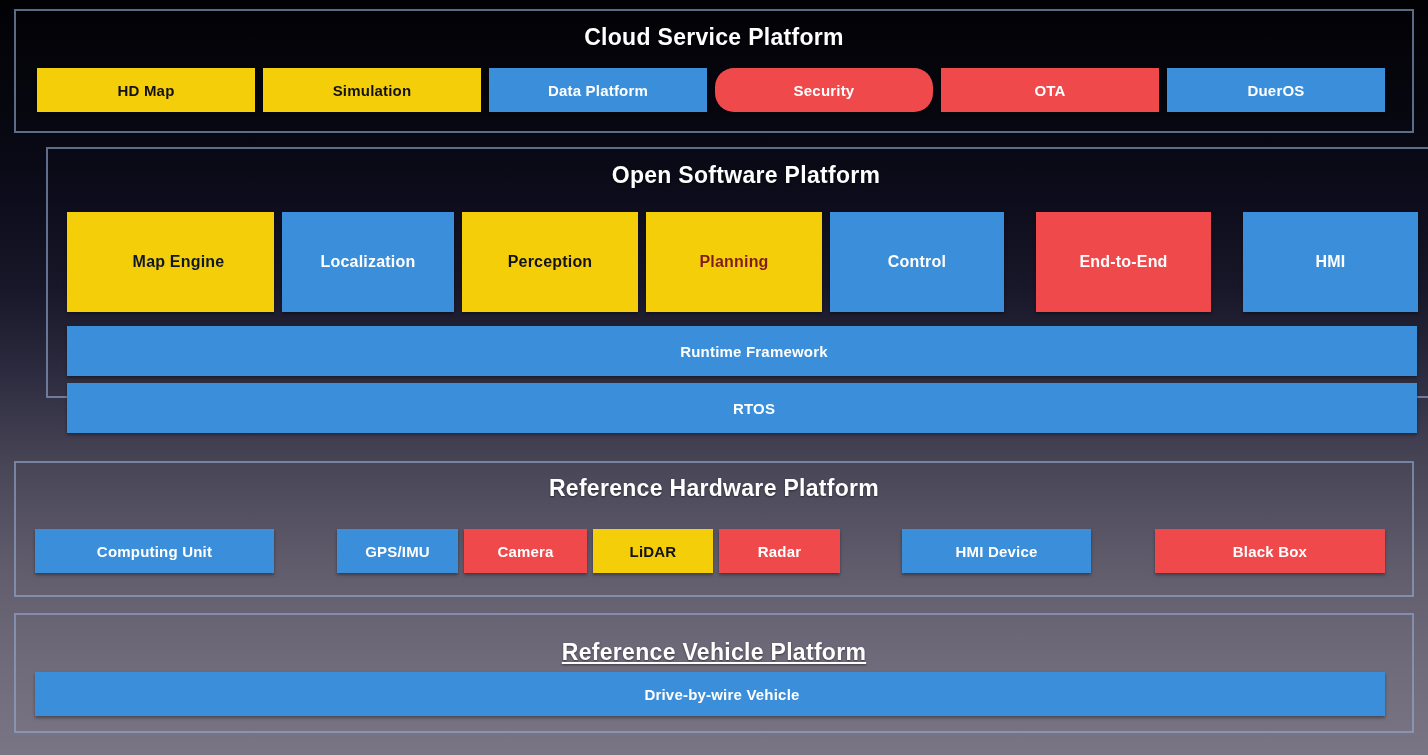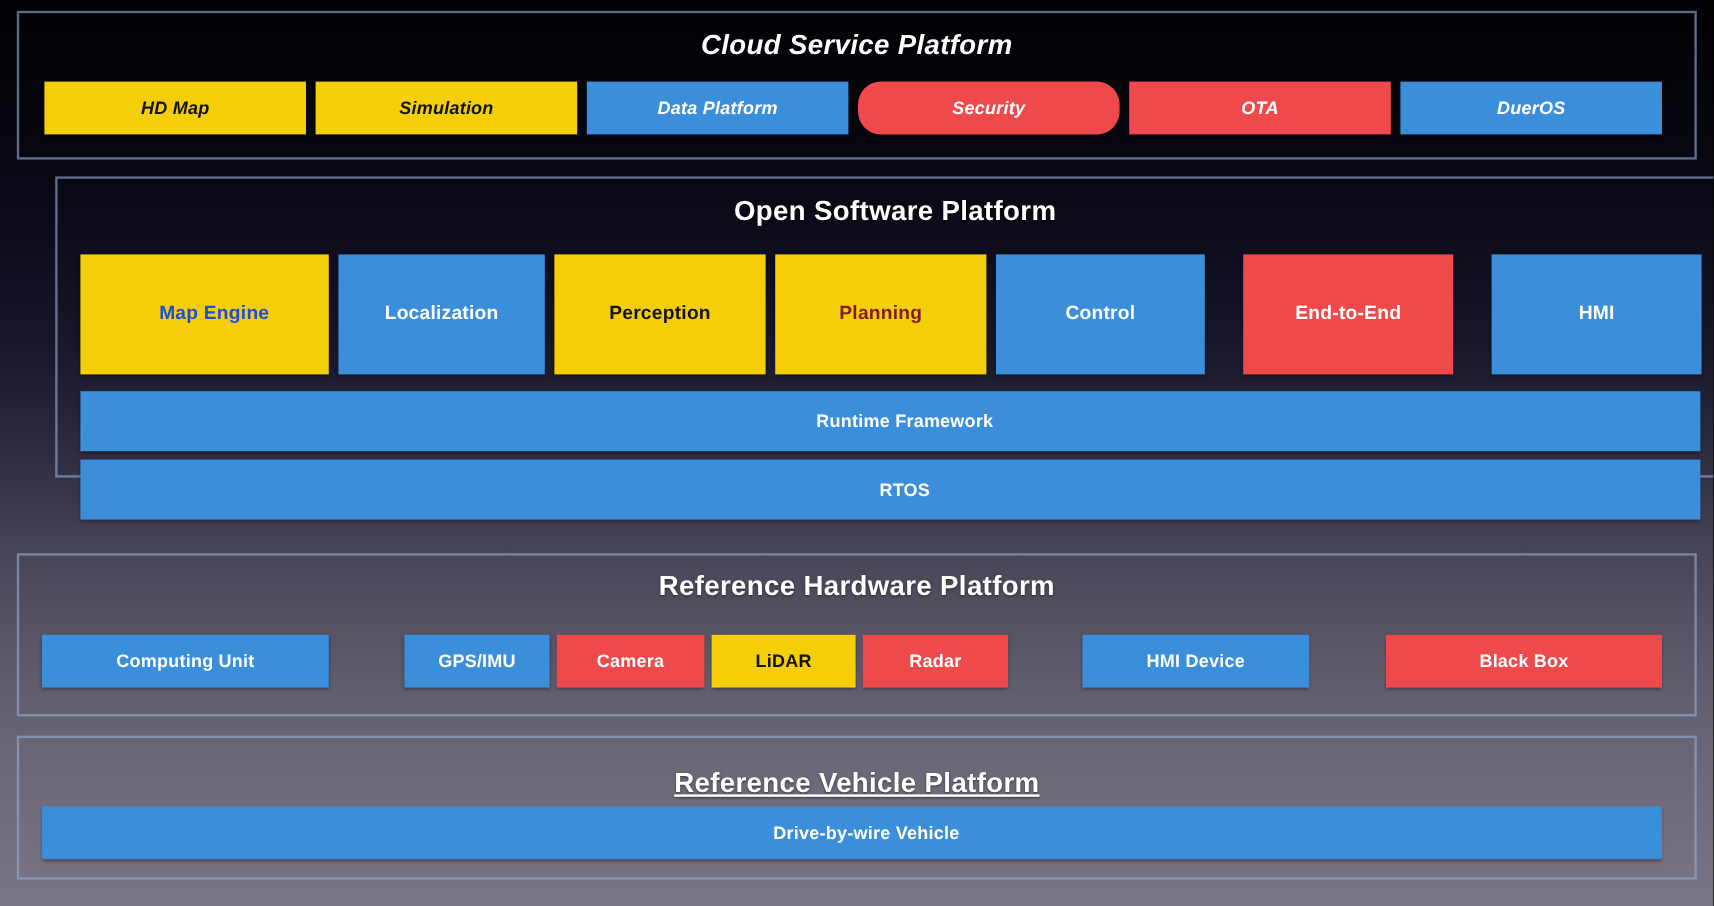--- a/index.html
+++ b/index.html
@@ -51,21 +51,21 @@
     align-items: center;
     justify-content: center;
     font-weight: 700;
     font-size: 15px;
     letter-spacing: 0.2px;
     box-shadow: 0 2px 3px rgba(0,0,0,0.38);
     padding-left: 24px;
   }
 
   
-  #sec-cloud   { top: 9px;   height: 124px; font-style: italic; }
+  #sec-cloud   { top: 9px;   height: 124px; }
   #sec-soft    { top: 147px; height: 251px; margin-left: 32px; }
   #sec-hw      { top: 461px; height: 136px; }
   #sec-vehicle { top: 613px; height: 120px; }
 
   #sec-cloud .section-title   { margin-top: 13px; }
   #sec-soft .section-title    { margin-top: 13px; }
   #sec-hw .section-title      { margin-top: 12px; }
   #sec-vehicle .section-title { margin-top: 24px; text-decoration: underline; }
 
   #cloud-row { top: 57px; left: 21px; width: 1348px; height: 44px; gap: 8px; }
@@ -94,21 +94,21 @@
       <div class="box" style="background: rgb(58, 142, 218); color: rgb(255, 255, 255);">Data Platform</div>
       <div class="box" style="background: rgb(240, 73, 75); color: rgb(255, 255, 255); border-radius: 19px;">Security</div>
       <div class="box" style="background: rgb(240, 73, 75); color: rgb(255, 255, 255);">OTA</div>
       <div class="box" style="background: rgb(58, 142, 218); color: rgb(255, 255, 255);">DuerOS</div>
     </div>
   </div>
 
   <div class="section" id="sec-soft">
     <div class="section-title">Open Software Platform</div>
     <div class="row" id="soft-row">
-      <div class="box" style="width: 207px; background: rgb(245, 206, 10); color: #1d4ed8; padding-left: 16px;">Map Engine</div>
+      <div class="box" style="width: 207px; background: rgb(245, 206, 10); color: #0f172a; padding-left: 16px;">Map Engine</div>
       <div class="box" style="width: 172px; background: rgb(58, 142, 218); color: rgb(255, 255, 255);">Localization</div>
       <div class="box" style="width: 176px; background: rgb(245, 206, 10); color: rgb(18, 18, 18);">Perception</div>
       <div class="box" style="width: 176px; background: rgb(245, 206, 10); color: #7f1d1d;">Planning</div>
       <div class="box" style="width: 174px; background: rgb(58, 142, 218); color: rgb(255, 255, 255);">Control</div>
       <div class="box" style="width: 175px; margin-left: 24px; background: rgb(240, 73, 75); color: rgb(255, 255, 255);">End-to-End</div>
       <div class="box" style="width: 175px; margin-left: 24px; background: rgb(58, 142, 218); color: rgb(255, 255, 255);">HMI</div>
     </div>
     <div class="bar" id="runtime-bar" style="background: rgb(58, 142, 218); color: rgb(255, 255, 255);">Runtime Framework</div>
     <div class="bar" id="rtos-bar" style="background: rgb(58, 142, 218); color: rgb(255, 255, 255);">RTOS</div>
   </div>

